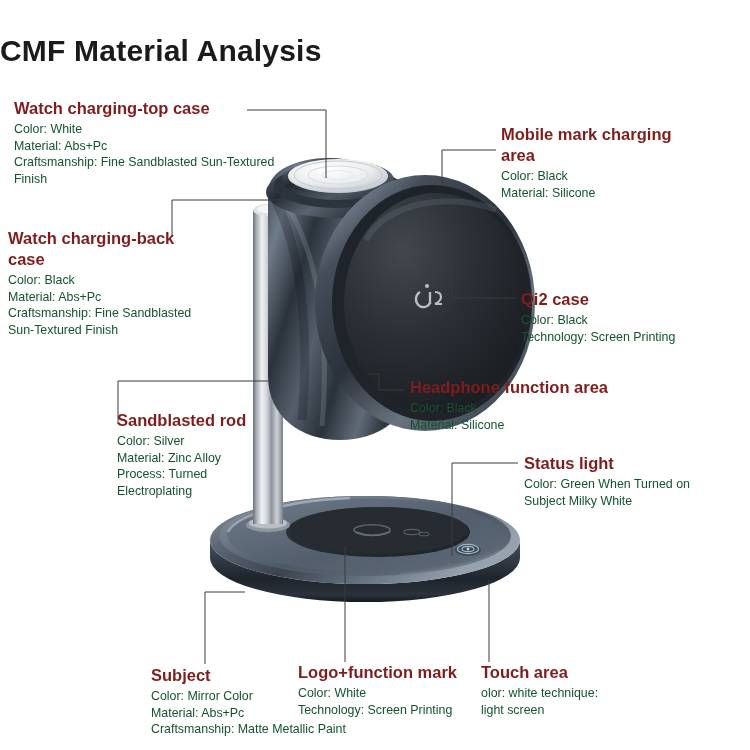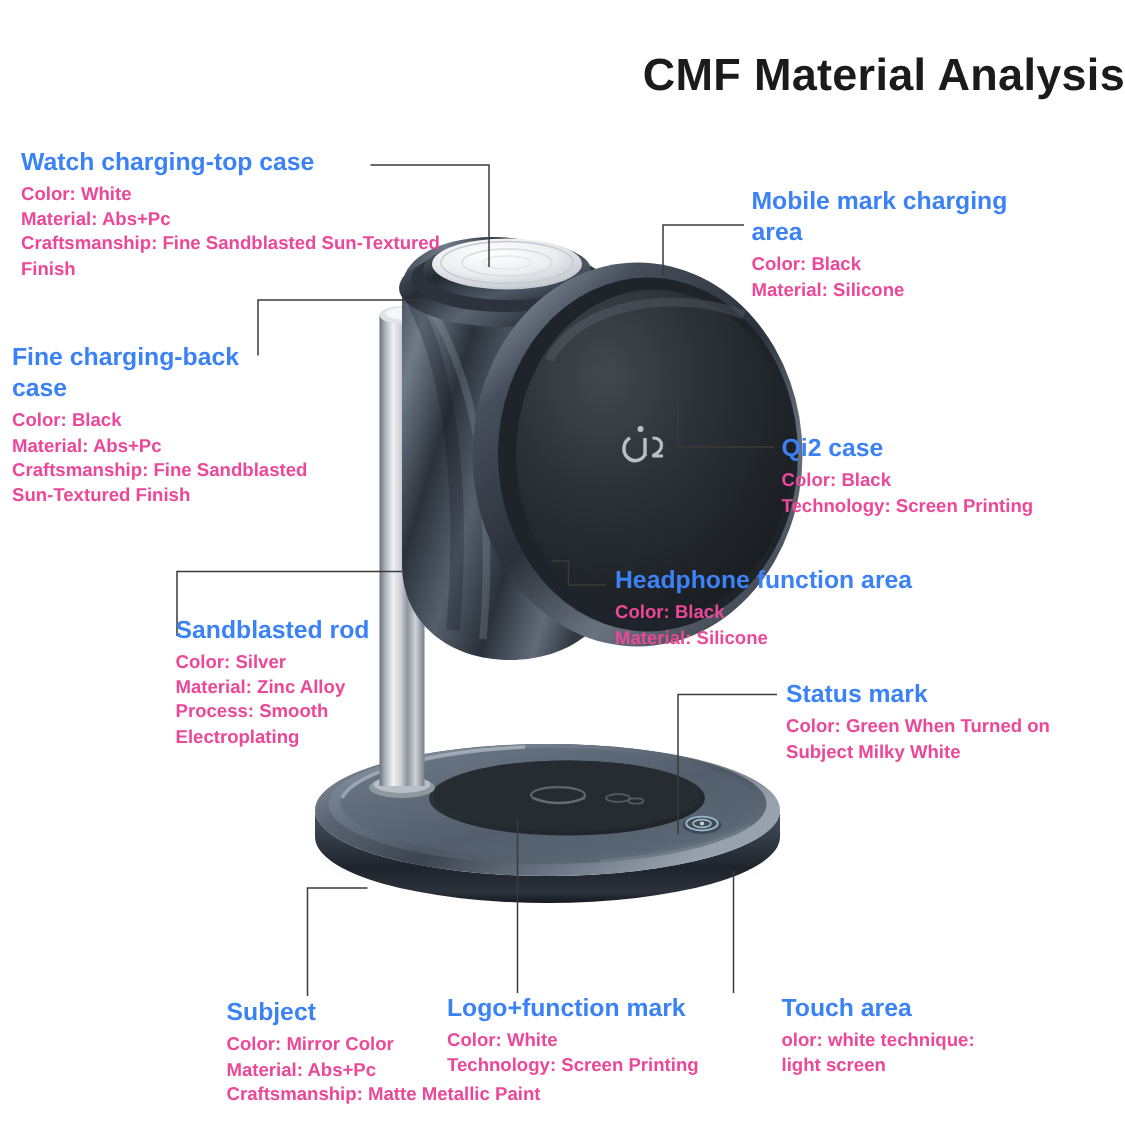--- a/index.html
+++ b/index.html
@@ -9,34 +9,34 @@
     background:#ffffff;
     font-family:"Liberation Sans", sans-serif;
     overflow:hidden;
     position:relative;
   }
   #stage{position:absolute;left:0;top:0;width:750px;height:750px;background:#fff;}
 
   
   .title{
     position:absolute;left:0;top:34px;width:750px;
-    text-align:right;
+    text-align:left;
     font-size:30px;font-weight:bold;color:#1b1b1b;
     letter-spacing:.2px;
   }
 
   
   .ann{position:absolute;}
   .ann .hd{
-    font-size:16.5px;font-weight:bold;color:#3b82f6;
+    font-size:16.5px;font-weight:bold;color:#7f1d1d;
     line-height:21px;margin:0 0 2px 0;white-space:pre-line;
   }
   .ann .ln{
-    font-size:12.4px;color:#ec4899;line-height:16.5px;
-    white-space:pre-line;font-weight:bold;
+    font-size:12.4px;color:#14532d;line-height:16.5px;
+    white-space:pre-line;font-weight:normal;
   }
 
   
   #leaders{position:absolute;left:0;top:0;width:750px;height:750px;pointer-events:none;}
 
   
   #product{position:absolute;left:150px;top:140px;width:460px;height:480px;}
 </style>
 </head>
 <body>
@@ -251,33 +251,33 @@
 
   <div class="ann" style="left:14px;top:98px;width:300px;">
     <div class="hd">Watch charging-top case</div>
     <div class="ln">Color: White
 Material: Abs+Pc
 Craftsmanship: Fine Sandblasted Sun-Textured
 Finish</div>
   </div>
 
   <div class="ann" style="left:8px;top:228px;width:230px;">
-    <div class="hd">Fine charging-back
+    <div class="hd">Watch charging-back
 case</div>
     <div class="ln">Color: Black
 Material: Abs+Pc
 Craftsmanship: Fine Sandblasted
 Sun-Textured Finish</div>
   </div>
 
   <div class="ann" style="left:117px;top:410px;width:200px;">
     <div class="hd">Sandblasted rod</div>
     <div class="ln">Color: Silver
 Material: Zinc Alloy
-Process: Smooth
+Process: Turned
 Electroplating</div>
   </div>
 
   <div class="ann" style="left:501px;top:124px;width:245px;">
     <div class="hd">Mobile mark charging
 area</div>
     <div class="ln">Color: Black
 Material: Silicone</div>
   </div>
 
@@ -287,37 +287,37 @@
 Technology: Screen Printing</div>
   </div>
 
   <div class="ann" style="left:410px;top:377px;width:265px;">
     <div class="hd">Headphone function area</div>
     <div class="ln">Color: Black
 Material: Silicone</div>
   </div>
 
   <div class="ann" style="left:524px;top:453px;width:222px;">
-    <div class="hd">Status mark</div>
+    <div class="hd">Status light</div>
     <div class="ln">Color: Green When Turned on
 Subject Milky White</div>
   </div>
 
   <div class="ann" style="left:151px;top:665px;width:270px;">
     <div class="hd">Subject</div>
     <div class="ln">Color: Mirror Color
 Material: Abs+Pc
 Craftsmanship: Matte Metallic Paint</div>
   </div>
 
   <div class="ann" style="left:280px;top:662px;width:200px;margin-left:18px;">
     <div class="hd">Logo+function mark</div>
     <div class="ln">Color: White
 Technology: Screen Printing</div>
   </div>
 
-  <div class="ann" style="left:481px;top:662px;width:220px;margin-left:40px;">
+  <div class="ann" style="left:481px;top:662px;width:220px;">
     <div class="hd">Touch area</div>
     <div class="ln"> olor: white technique:
 light screen</div>
   </div>
 
 </div>
 
 </body></html>

